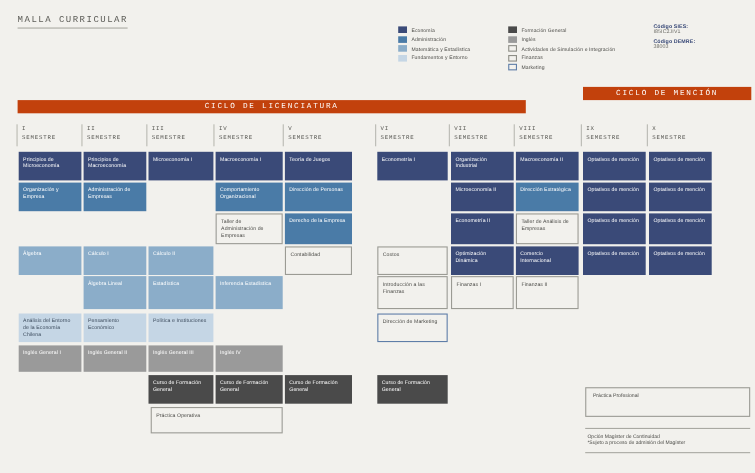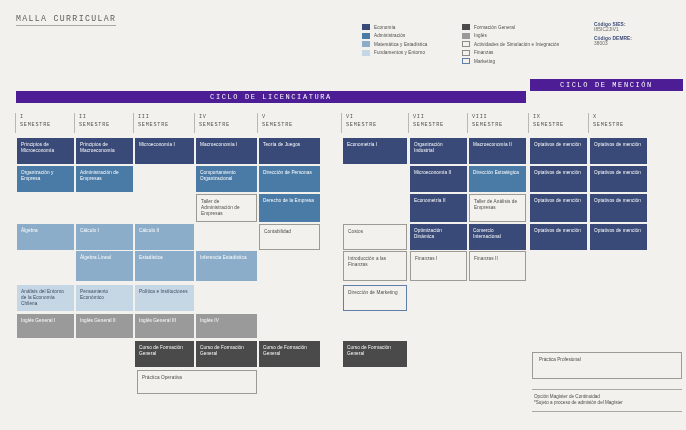--- a/index.html
+++ b/index.html
@@ -33,26 +33,26 @@
   .legend-label { font-size: 4.6px; color: #4c4c48; white-space: nowrap; letter-spacing: .1px; }
 
   
   .codes { position: absolute; left: 594px; top: 22px; }
   .code-group { margin-bottom: 4px; }
   .code-title { font-size: 4.8px; font-weight: bold; color: #3a4a78; letter-spacing: .1px; }
   .code-value { font-size: 4.8px; color: #6b6b66; letter-spacing: .1px; }
 
   
   .cycle-bar {
-    position: absolute; background: #4c1d95;
+    position: absolute; background: #c2410c;
     color: #ffffff; font-family: "Liberation Mono", monospace;
     font-size: 7px; letter-spacing: 1.6px;
     display: flex; align-items: center; justify-content: center;
   }
-  #cycle-lic  { left: 16px;  top: 91px; width: 510px; height: 12px; }
+  #cycle-lic  { left: 16px;  top: 91px; width: 462px; height: 12px; }
   #cycle-men  { left: 530px; top: 79px; width: 153px; height: 12px; }
 
   
   .sem-head {
     position: absolute; top: 113px; height: 20px;
     border-left: 1px solid #b9b9b2;
     padding-left: 4px; padding-top: 1px;
   }
   .sem-roman, .sem-word {
     display: block;

